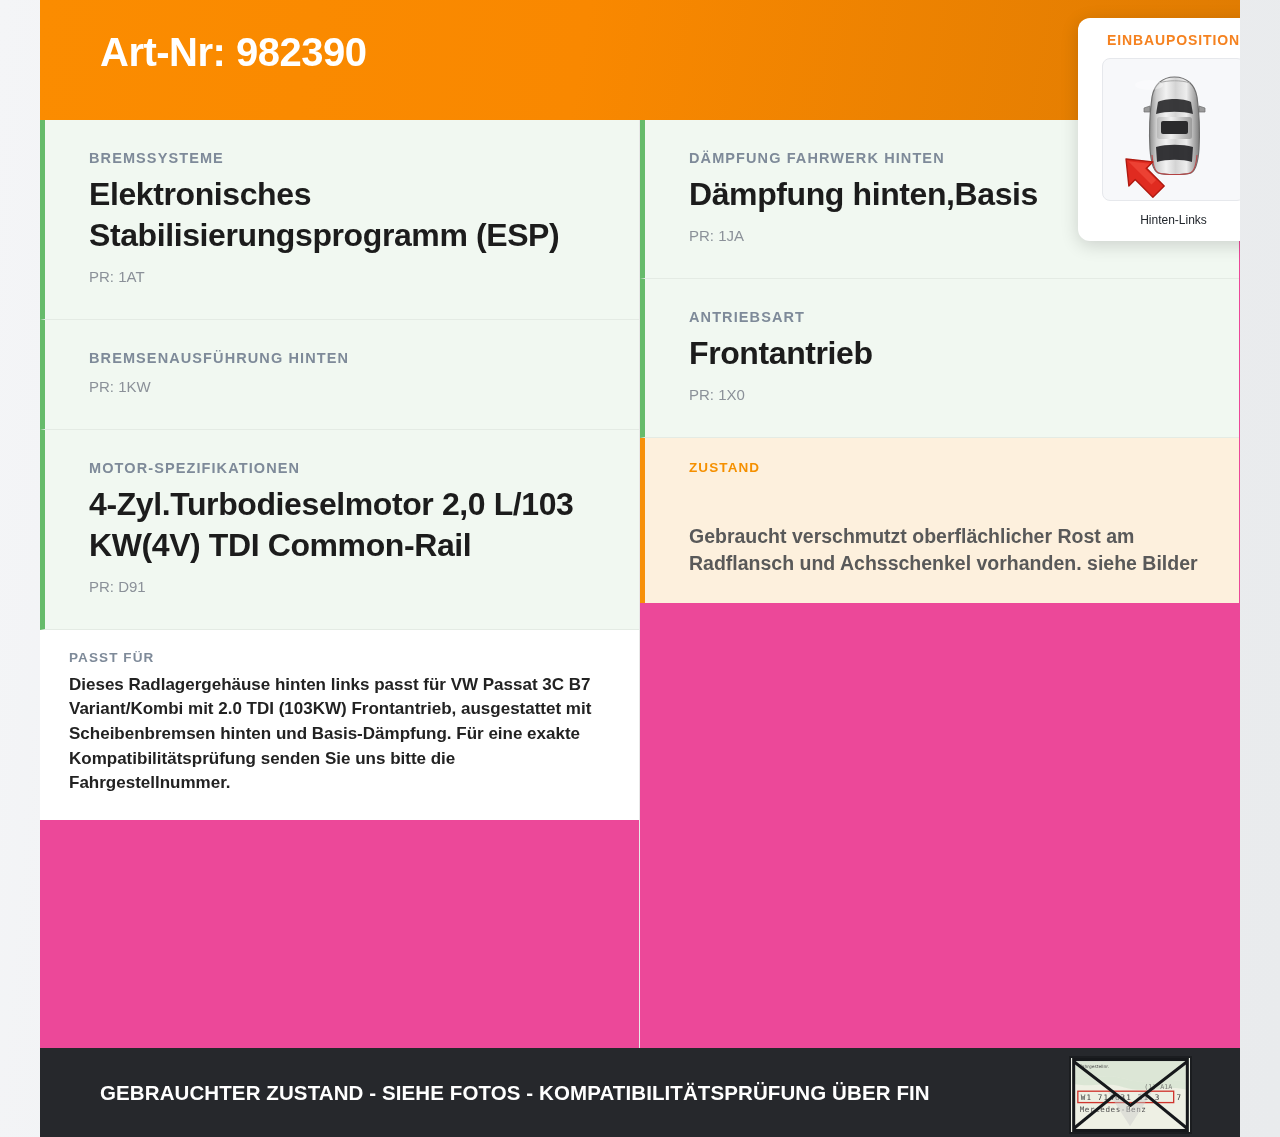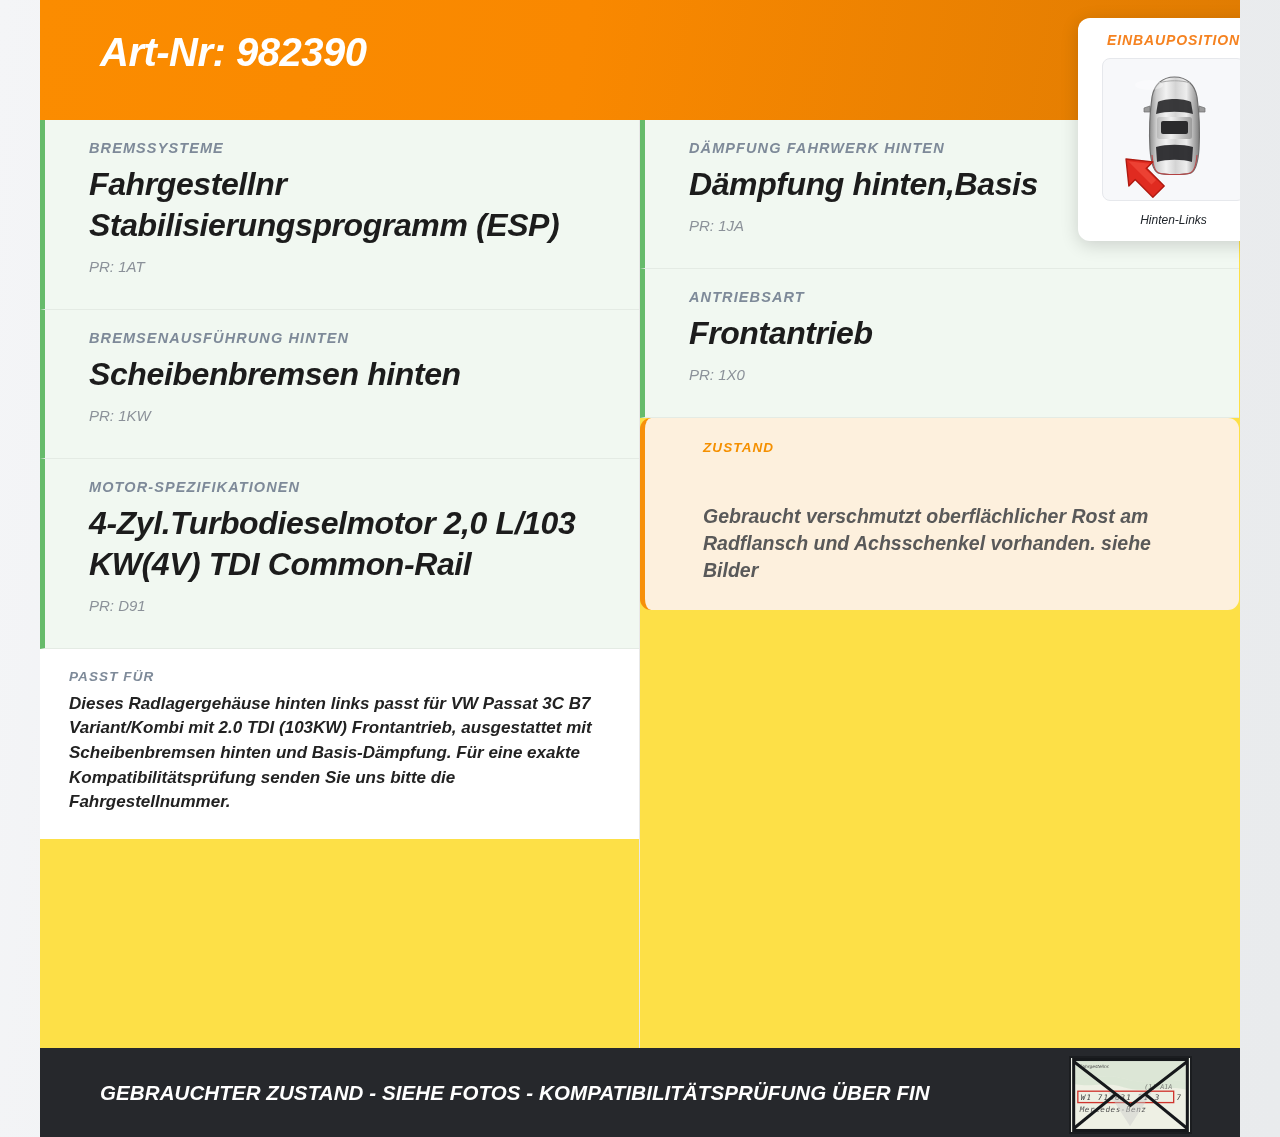--- a/index.html
+++ b/index.html
@@ -17,23 +17,22 @@
     height: 1137px;
   }
 
   
   .sheet {
     position: absolute;
     left: 40px;
     top: 0;
     width: 1200px;
     height: 1137px;
-    background: #fde047;
+    background: #ec4899;
     overflow: hidden;
-    font-style: italic;
   }
 
   
   .header {
     position: absolute;
     left: 0; top: 0;
     width: 1200px;
     height: 120px;
     background: linear-gradient(100deg, #fb8c00 0%, #f98800 45%, #e07c02 100%);
   }
@@ -62,28 +61,27 @@
   }
   .col-left  { width: 600px; border-right: 1px solid #e8e8e8; }
   .col-right { width: 599px; }
 
   
   .spec {
     position: relative;
     background: #f1f8f1;
     border-left: 5px solid #66bb6a;
     border-bottom: 1px solid #e4ebe4;
-    padding: 20px 40px 34px 44px;
+    padding: 30px 40px 34px 44px;
   }
   .spec.zustand {
     background: #fdf0dd;
     border-left-color: #f79009;
     border-bottom: none;
-    padding: 22px 40px 26px 58px;
-    border-radius: 11px;
+    padding: 22px 40px 26px 44px;
   }
   .spec.plain {
     background: #ffffff;
     border-left: 5px solid transparent;
     border-bottom: none;
     padding: 20px 40px 24px 24px;
   }
 
   .spec-label {
     font-size: 14.5px;
@@ -199,27 +197,26 @@
     <div class="header">
       <div class="header-title">Art-Nr: 982390</div>
     </div>
 
     <div class="body-area">
 
       <div class="col col-left">
 
         <div class="spec">
           <div class="spec-label">BREMSSYSTEME</div>
-          <div class="spec-value">Fahrgestellnr Stabilisierungsprogramm (ESP)</div>
+          <div class="spec-value">Elektronisches Stabilisierungsprogramm (ESP)</div>
           <div class="spec-pr">PR: 1AT</div>
         </div>
 
         <div class="spec">
           <div class="spec-label">BREMSENAUSFÜHRUNG HINTEN</div>
-          <div class="spec-value">Scheibenbremsen hinten</div>
           <div class="spec-pr">PR: 1KW</div>
         </div>
 
         <div class="spec">
           <div class="spec-label">MOTOR-SPEZIFIKATIONEN</div>
           <div class="spec-value">4-Zyl.Turbodieselmotor 2,0 L/103 KW(4V) TDI Common-Rail</div>
           <div class="spec-pr">PR: D91</div>
         </div>
 
         <div class="spec plain">

